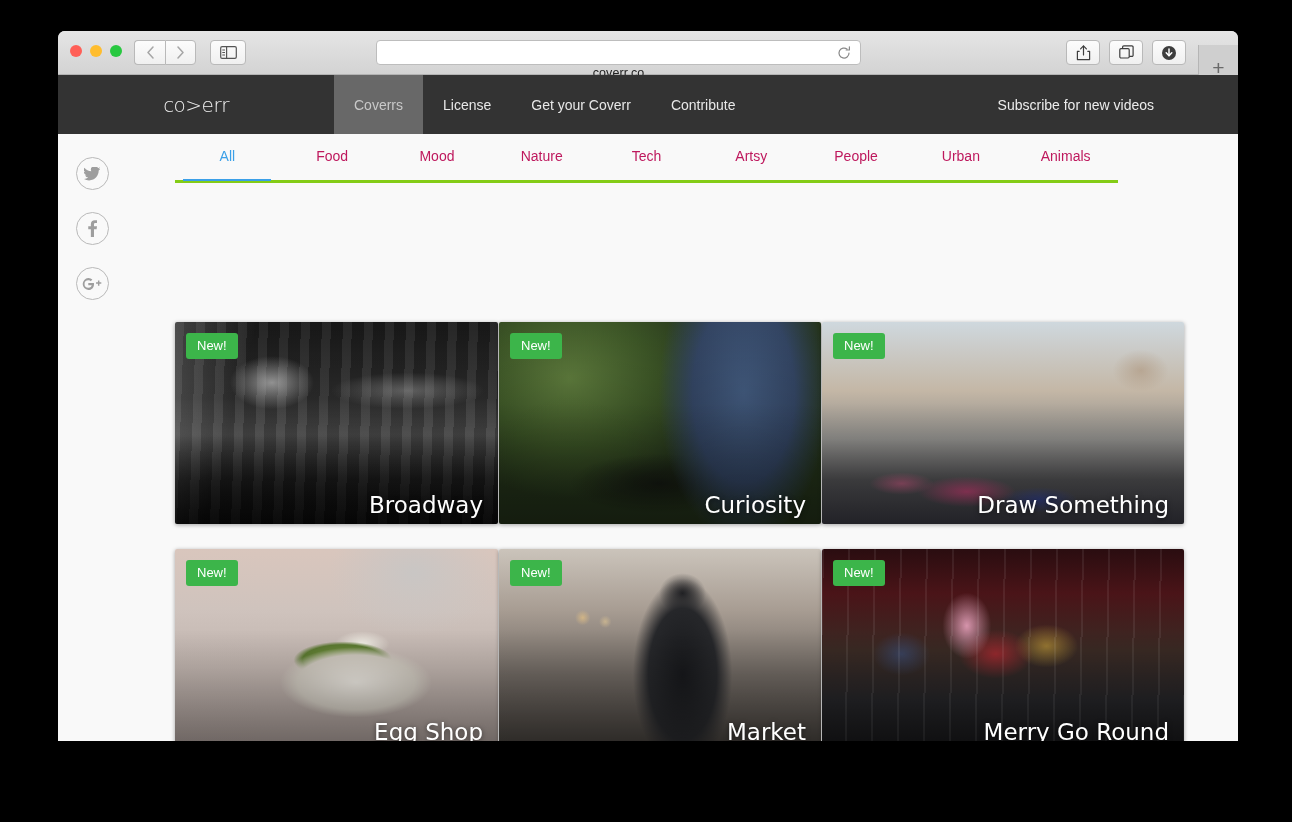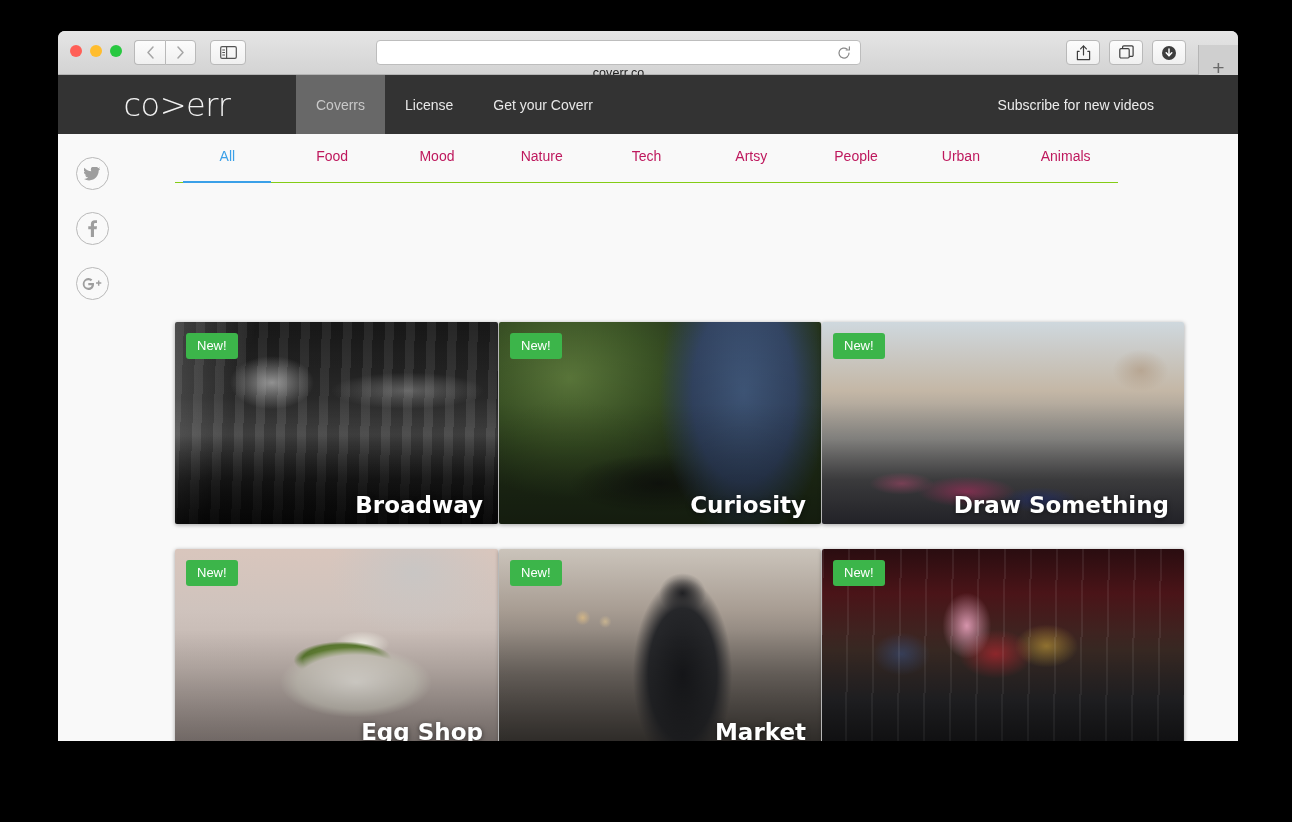--- a/index.html
+++ b/index.html
@@ -100,24 +100,24 @@
 
   
   #site-header {
     height: 59px;
     background: #333333;
     display: flex;
     align-items: stretch;
     position: relative;
   }
   #site-logo {
-    width: 238px;
+    width: 276px;
     display: flex; align-items: center; justify-content: center;
     color: #f2f2f2;
-    font-size: 32px;
+    font-size: 20px;
     font-weight: 300;
     letter-spacing: -0.5px;
     font-family: "DejaVu Sans", sans-serif;
   }
   .nav-item {
     display: flex; align-items: center;
     padding: 12px 20px;
     font-size: 14px;
     color: #e8e8e8;
     white-space: nowrap;
@@ -156,21 +156,21 @@
     display: flex; align-items: center; justify-content: center;
     color: #9e9e9e;
   }
 
   
   #category-tabs {
     position: absolute;
     left: 117px; top: 12px;
     width: 943px;
     height: 37px;
-    border-bottom: 1px solid #84cc16;
+    border-bottom: 3px solid #84cc16;
     display: flex;
   }
   .cat-tab {
     flex: 1;
     display: flex; align-items: flex-start; justify-content: center;
     font-size: 14px;
     color: #be185d;
     position: relative;
     padding-top: 2px;
   }
@@ -214,21 +214,21 @@
     font-size: 13px;
     padding: 5px 11px 6px;
     border-radius: 3px;
     z-index: 3;
   }
   .card-title {
     position: absolute;
     right: 15px; bottom: 6px;
     color: #ffffff;
     font-size: 23px;
-    font-weight: 700;
+    font-weight: 400;
     text-shadow: 0 1px 5px rgba(0,0,0,0.55);
     z-index: 3;
     font-family: "DejaVu Sans", sans-serif;
   }
   .card-scrim {
     position:absolute; left:0; right:0; bottom:0; height:60%;
     background: linear-gradient(to top, rgba(0,0,0,0.32), rgba(0,0,0,0));
     z-index:2;
   }
 
@@ -384,20 +384,23 @@
 
     <div class="nav-item active">
       <span>Coverrs</span>
     </div>
     <div class="nav-item">
       <span>License</span>
     </div>
     <div class="nav-item">
       <span>Get your Coverr</span>
     </div>
+    <div class="nav-item">
+      <span>Contribute</span>
+    </div>
 
     <div id="subscribe-link">
       <span>Subscribe for new videos</span>
     </div>
   </div>
 
   <div id="page-body">
 
     <div id="social-rail">
       <div class="social-icon">
@@ -481,18 +484,19 @@
         <div class="video-card" style="width:322px">
           <div class="thumb th-market"></div>
           <div class="card-scrim"></div>
           <div class="badge-new">New!</div>
           <div class="card-title">Market</div>
         </div>
         <div class="video-card" style="width:362px">
           <div class="thumb th-merry"></div>
           <div class="card-scrim"></div>
           <div class="badge-new">New!</div>
+          <div class="card-title">Merry Go Round</div>
         </div>
       </div>
 
     </div>
   </div>
 </div>
 
 </body></html>

